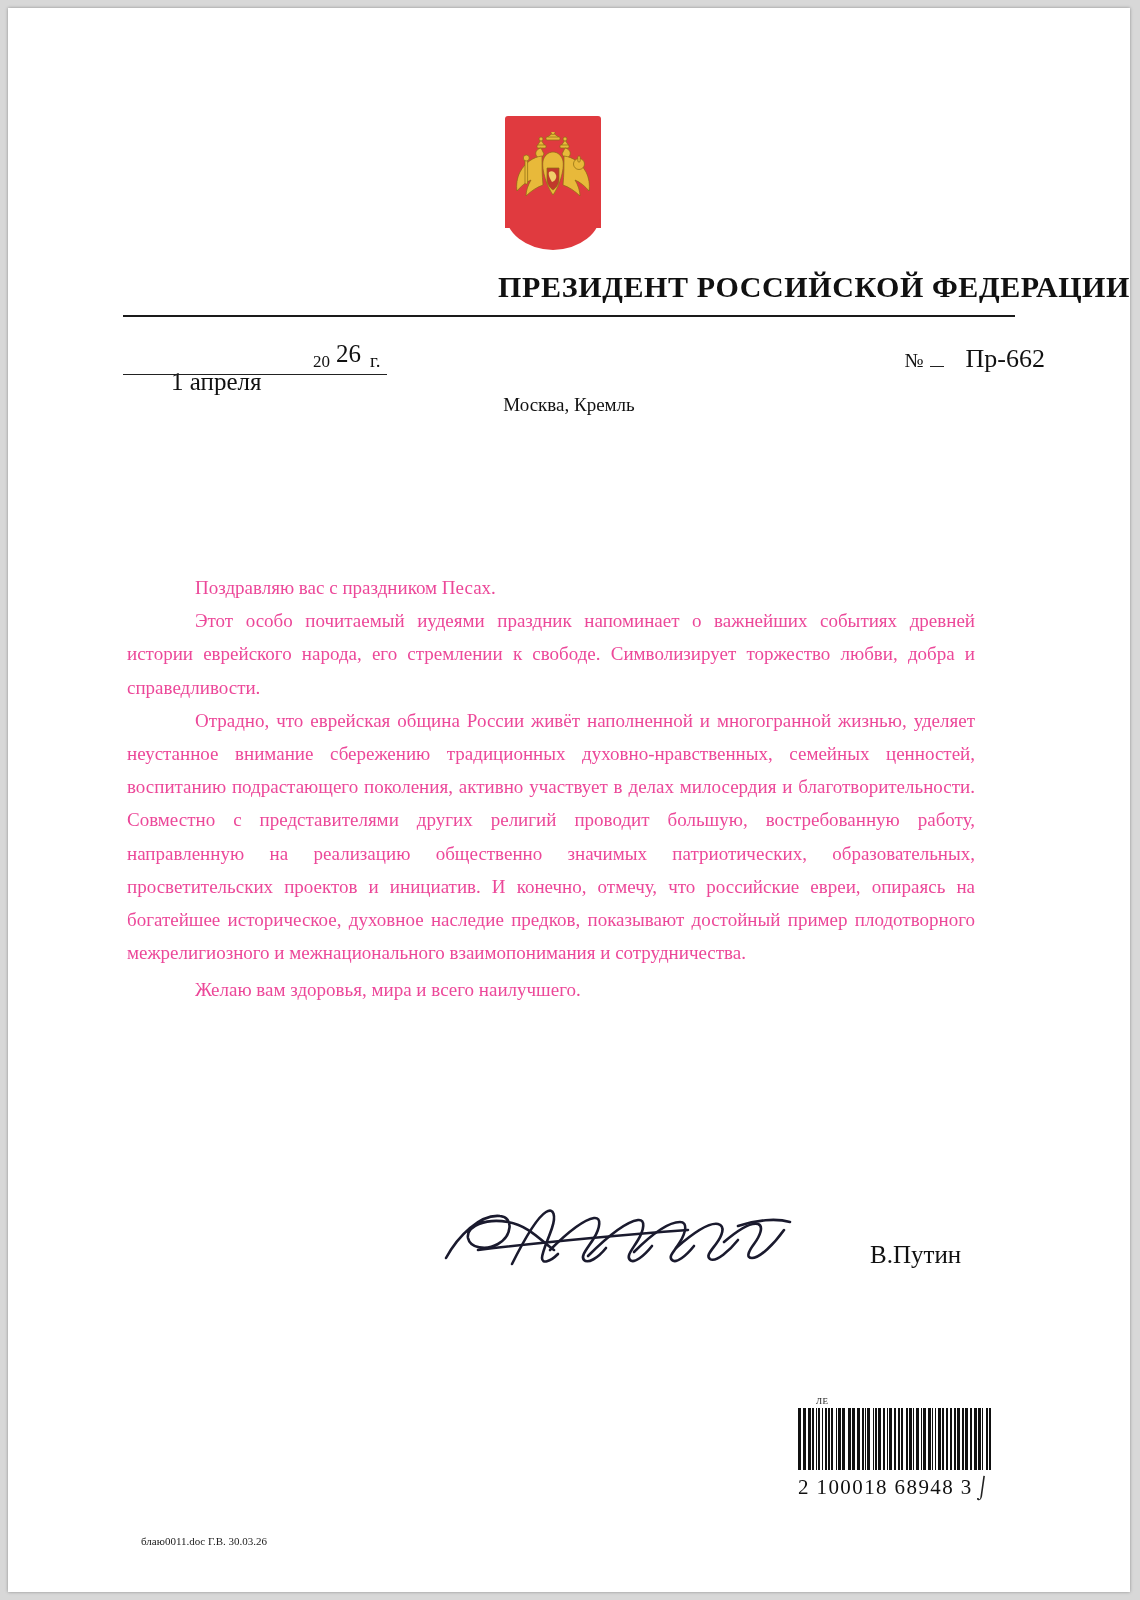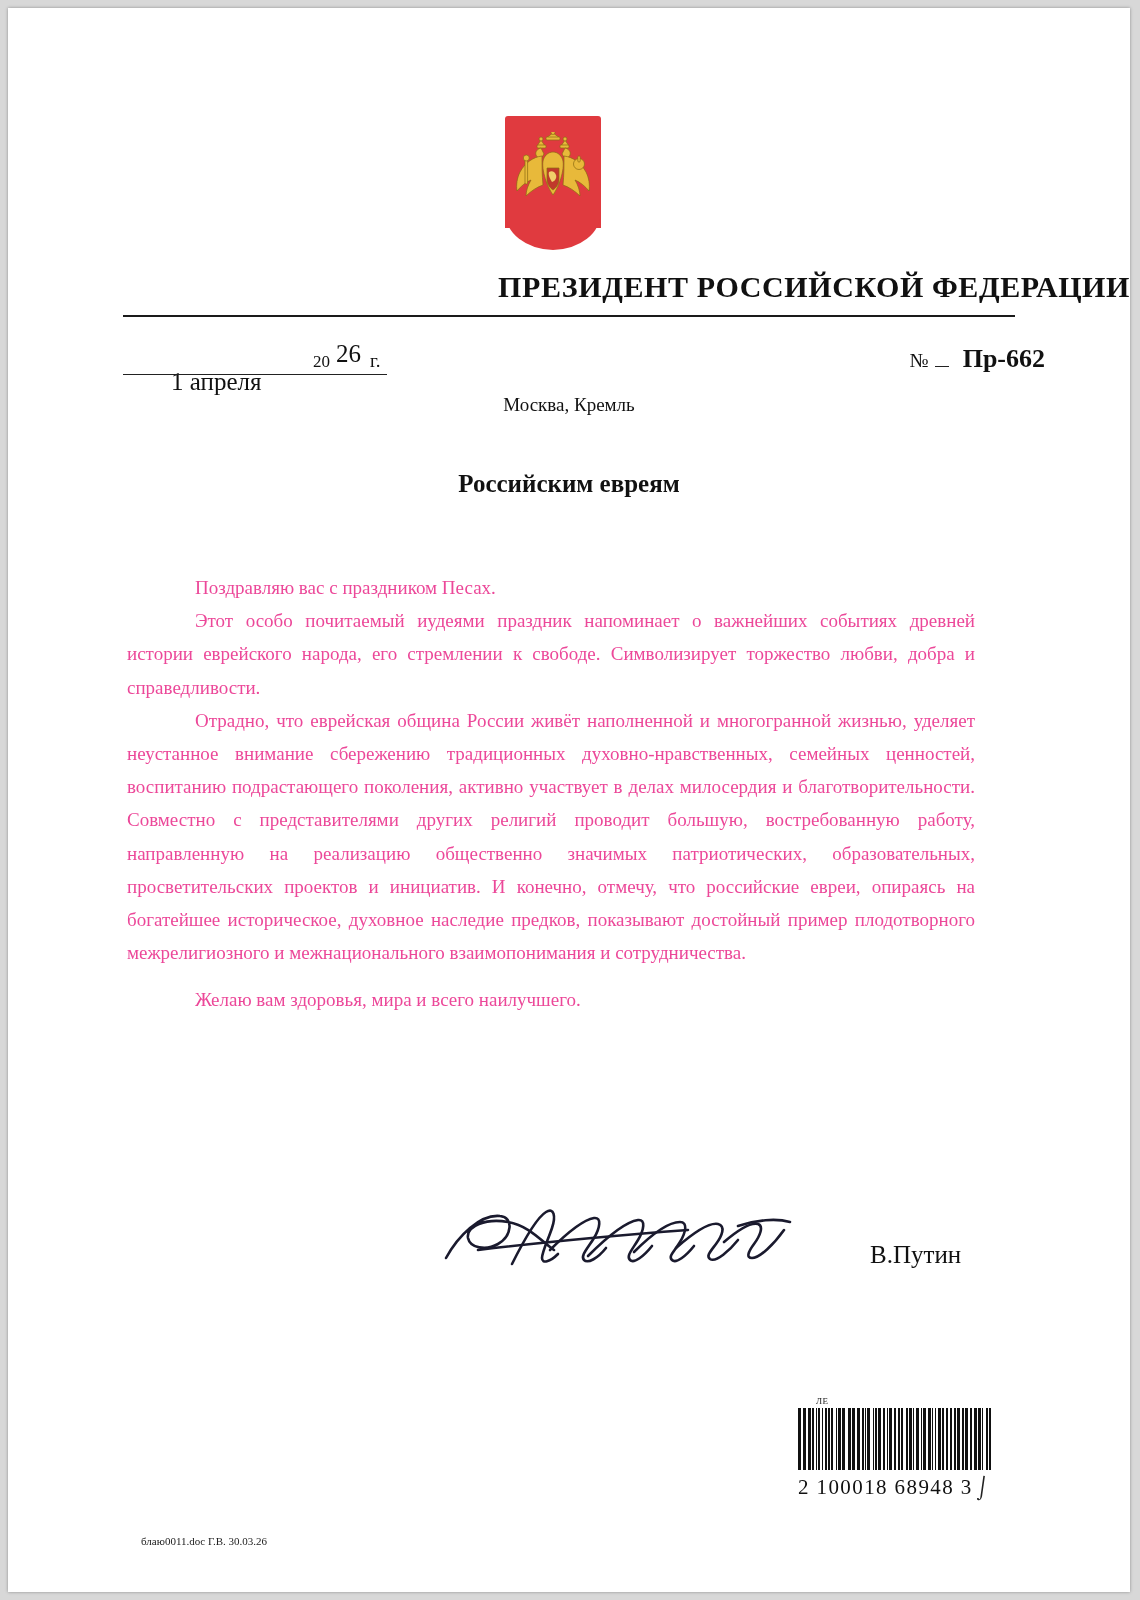--- a/index.html
+++ b/index.html
@@ -139,23 +139,23 @@
     color: #111;
   }
   .numberline .no-underscore {
     display: inline-block;
     width: 14px;
     border-bottom: 1.4px solid #222;
     height: 12px;
   }
   .numberline .doc-number {
     font-size: 26px;
-    font-weight: bold;
-    color: #111;
-    margin-left: 8px;
+    font-weight: normal;
+    color: #111;
+    margin-left: 16px;
   }
 
   .place {
     position: absolute;
     left: 0;
     top: 386px;
     width: 1122px;
     text-align: center;
     font-size: 19px;
     color: #111;
@@ -181,21 +181,21 @@
     font-size: 19px;
     line-height: 33.2px;
     color: #ec4899;
     text-align: justify;
   }
   .body-text p {
     margin: 0 0 0 0;
     text-indent: 68px;
   }
   .body-text p.last {
-    margin-top: 14px;
+    margin-top: 4px;
   }
 
   
   .signature {
     position: absolute;
     left: 430px;
     top: 1188px;
     width: 370px;
     height: 90px;
   }
@@ -312,21 +312,20 @@
   </div>
 
   <div class="numberline">
     <span class="no-sign">№</span>
     <span class="no-underscore"></span>
     <span class="doc-number">Пр-662</span>
   </div>
 
   <div class="place">Москва, Кремль</div>
 
-  <div class="addressee">Российским евреям</div>
 
   <div class="body-text">
     <p>Поздравляю вас с праздником Песах.</p>
     <p>Этот особо почитаемый иудеями праздник напоминает о важнейших событиях древней истории еврейского народа, его стремлении к свободе. Символизирует торжество любви, добра и справедливости.</p>
     <p>Отрадно, что еврейская община России живёт наполненной и многогранной жизнью, уделяет неустанное внимание сбережению традиционных духовно-нравственных, семейных ценностей, воспитанию подрастающего поколения, активно участвует в делах милосердия и благотворительности. Совместно с представителями других религий проводит большую, востребованную работу, направленную на реализацию общественно значимых патриотических, образовательных, просветительских проектов и инициатив. И конечно, отмечу, что российские евреи, опираясь на богатейшее историческое, духовное наследие предков, показывают достойный пример плодотворного межрелигиозного и межнационального взаимопонимания и сотрудничества.</p>
     <p class="last">Желаю вам здоровья, мира и всего наилучшего.</p>
   </div>
 
   <div class="signature">
     <svg viewBox="0 0 370 90" fill="none" stroke="#1a1a2e" stroke-width="2.6" stroke-linecap="round" stroke-linejoin="round">

